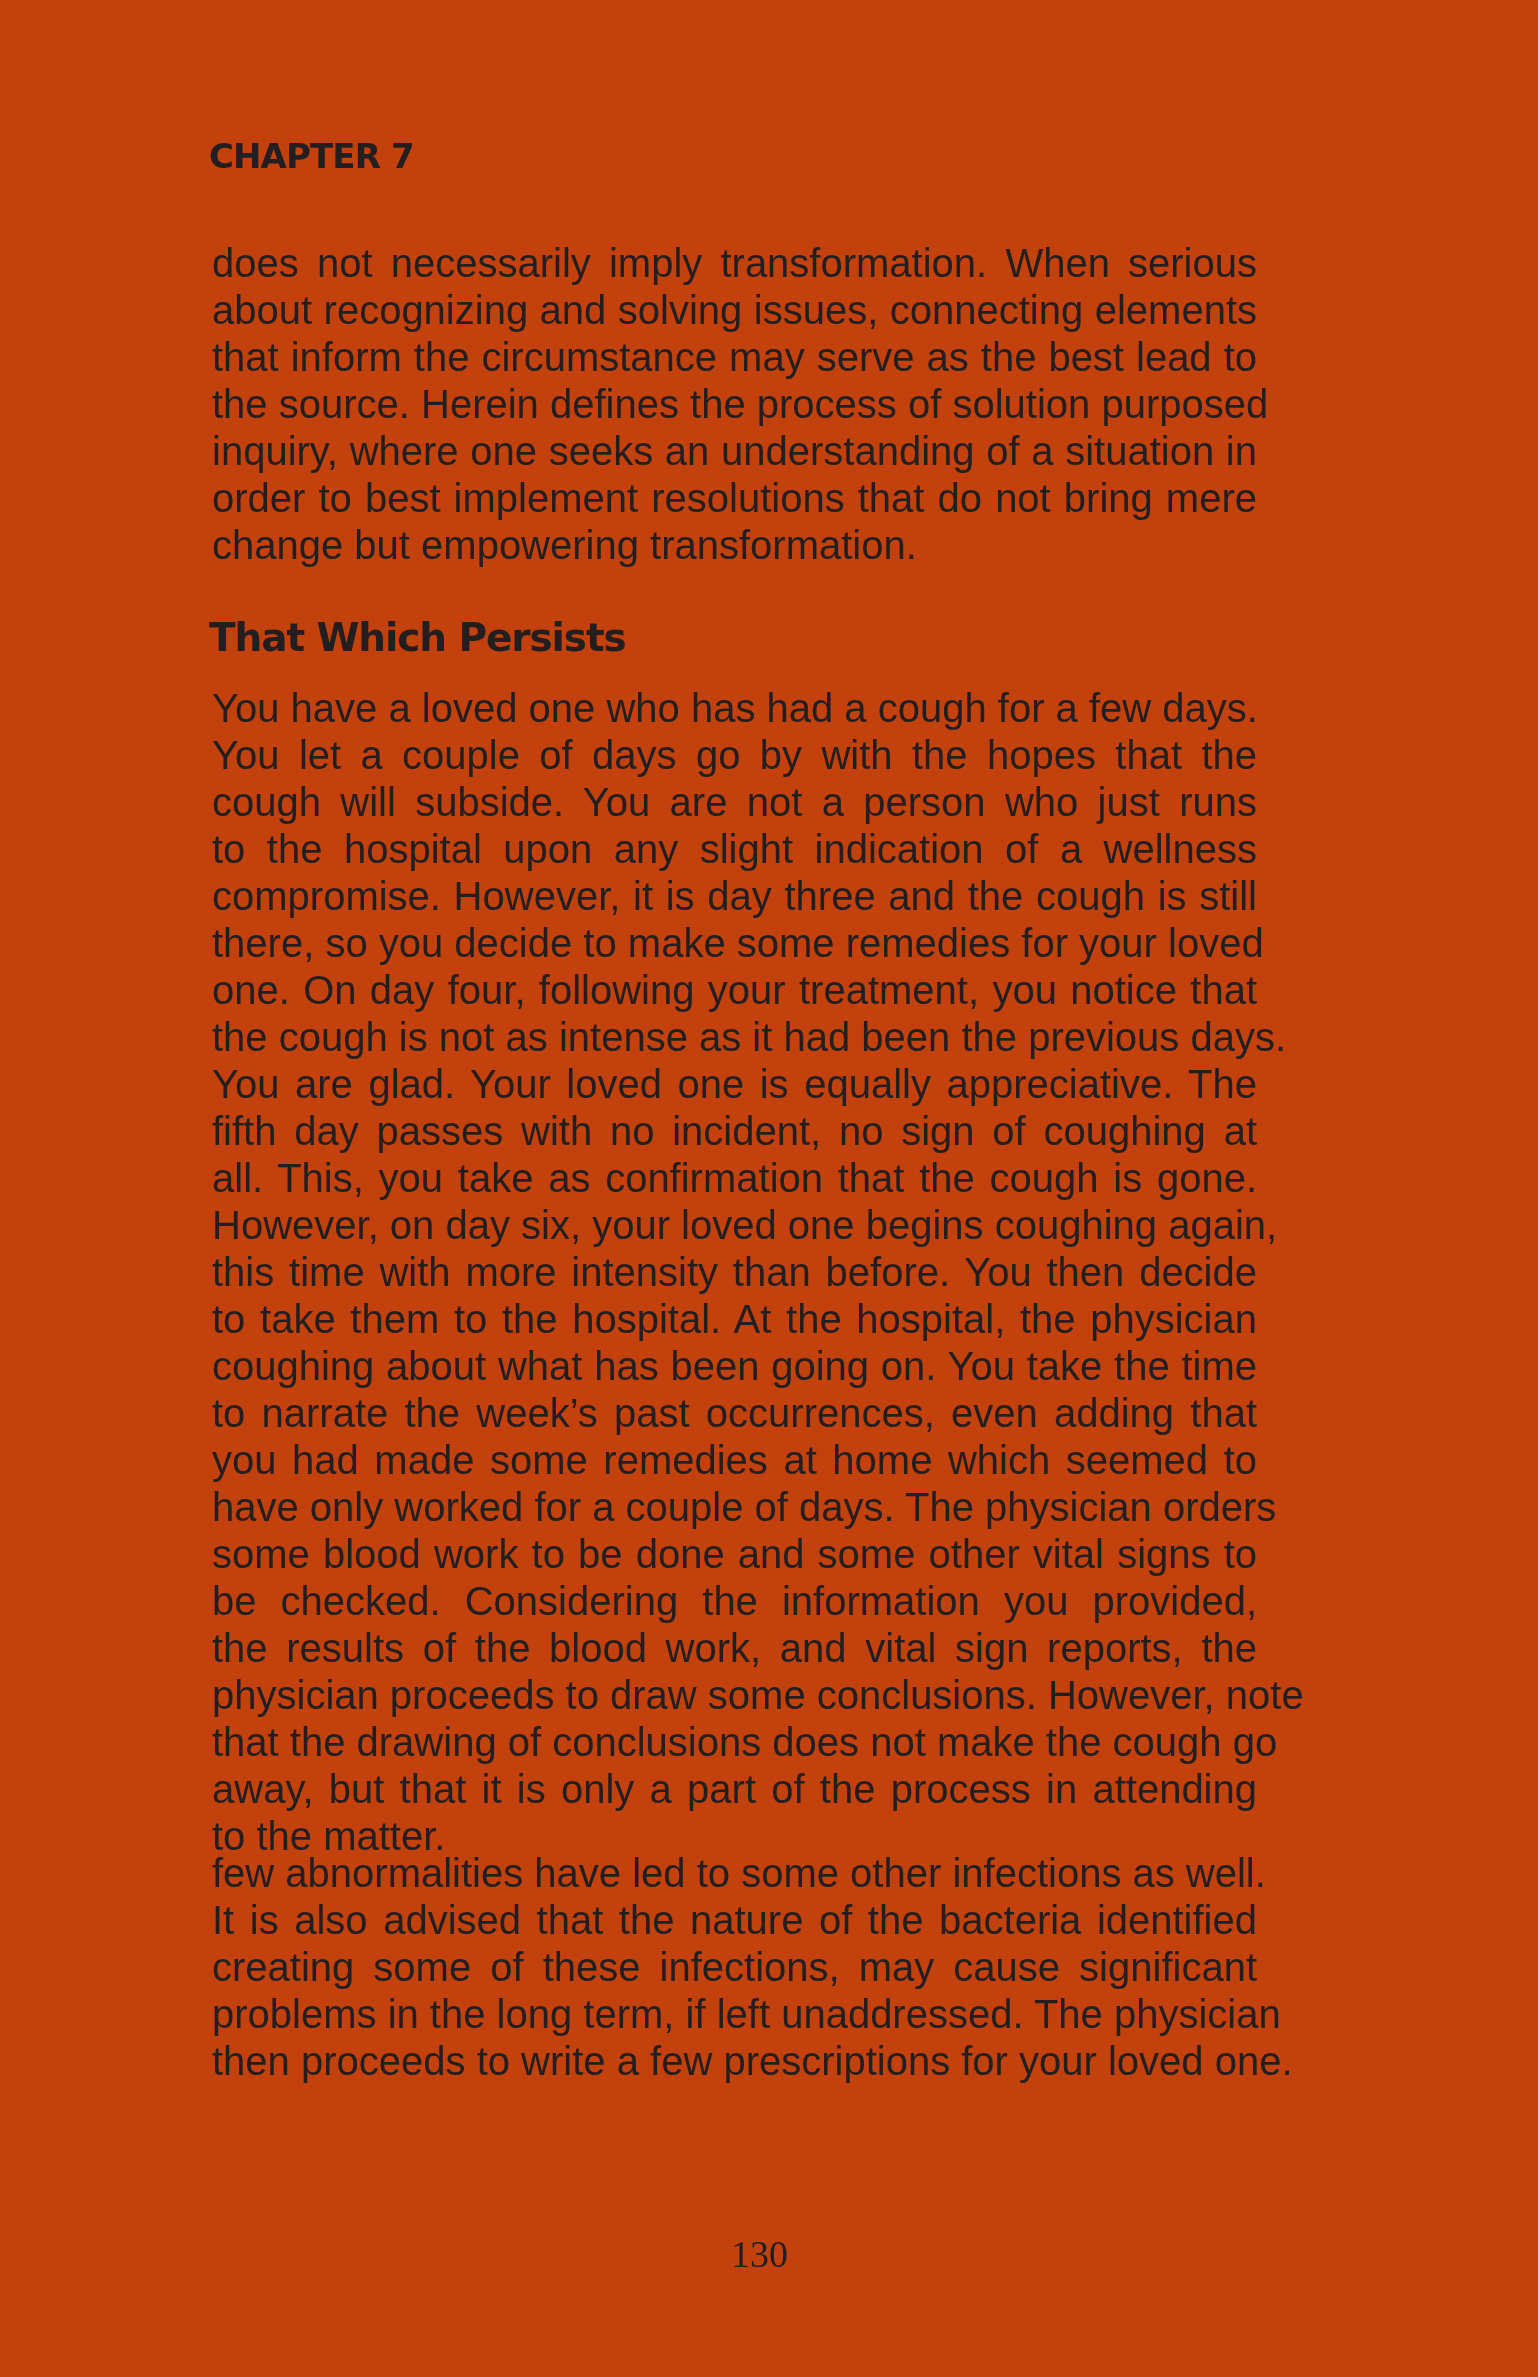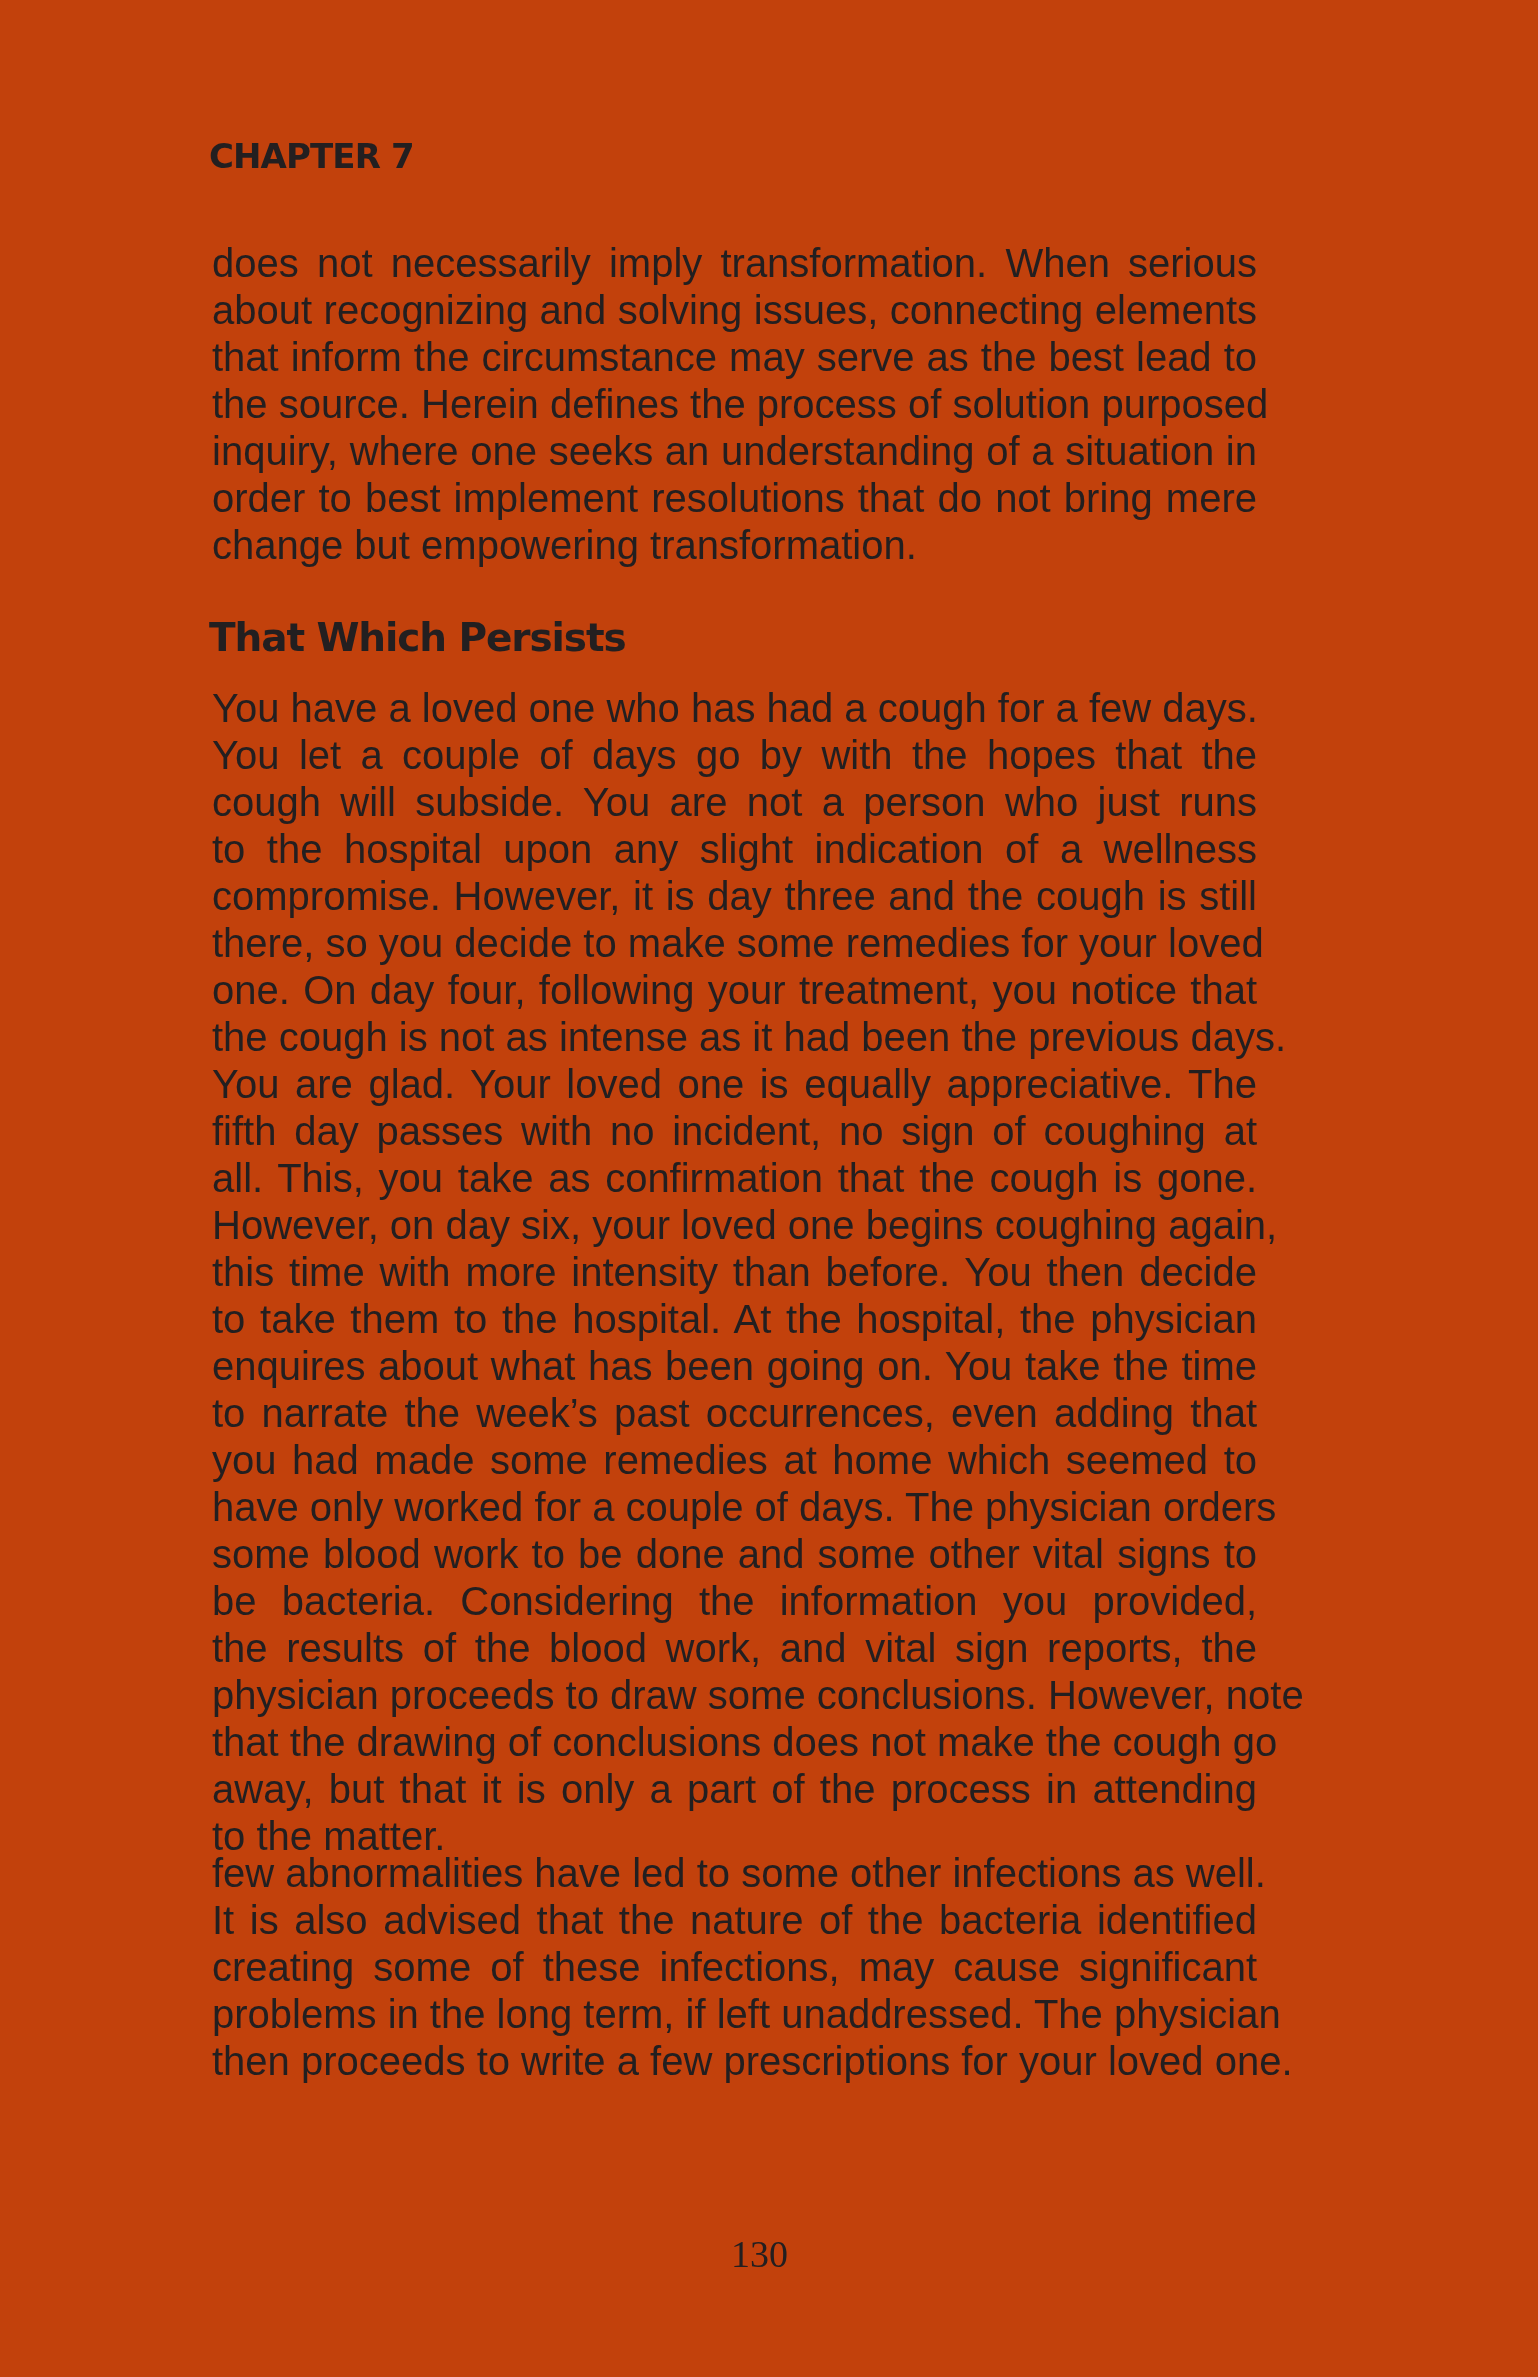--- a/index.html
+++ b/index.html
@@ -56,26 +56,26 @@
     <div class="line">compromise. However, it is day three and the cough is still</div>
     <div class="line">there, so you decide to make some remedies for your loved</div>
     <div class="line">one. On day four, following your treatment, you notice that</div>
     <div class="line">the cough is not as intense as it had been the previous days.</div>
     <div class="line">You are glad. Your loved one is equally appreciative. The</div>
     <div class="line">fifth day passes with no incident, no sign of coughing at</div>
     <div class="line">all. This, you take as confirmation that the cough is gone.</div>
     <div class="line">However, on day six, your loved one begins coughing again,</div>
     <div class="line">this time with more intensity than before. You then decide</div>
     <div class="line">to take them to the hospital. At the hospital, the physician</div>
-    <div class="line">enquires about what has been going on. You take the time</div>
+    <div class="line">coughing about what has been going on. You take the time</div>
     <div class="line">to narrate the week’s past occurrences, even adding that</div>
     <div class="line">you had made some remedies at home which seemed to</div>
     <div class="line">have only worked for a couple of days. The physician orders</div>
     <div class="line">some blood work to be done and some other vital signs to</div>
-    <div class="line">be bacteria. Considering the information you provided,</div>
+    <div class="line">be checked. Considering the information you provided,</div>
     <div class="line">the results of the blood work, and vital sign reports, the</div>
     <div class="line">physician proceeds to draw some conclusions. However, note</div>
     <div class="line">that the drawing of conclusions does not make the cough go</div>
     <div class="line">away, but that it is only a part of the process in attending</div>
     <div class="line last">to the matter.</div>
   </div>
 
   <div class="body-block" style="top:1850px;">
     <div class="line">few abnormalities have led to some other infections as well.</div>
     <div class="line">It is also advised that the nature of the bacteria identified</div>

